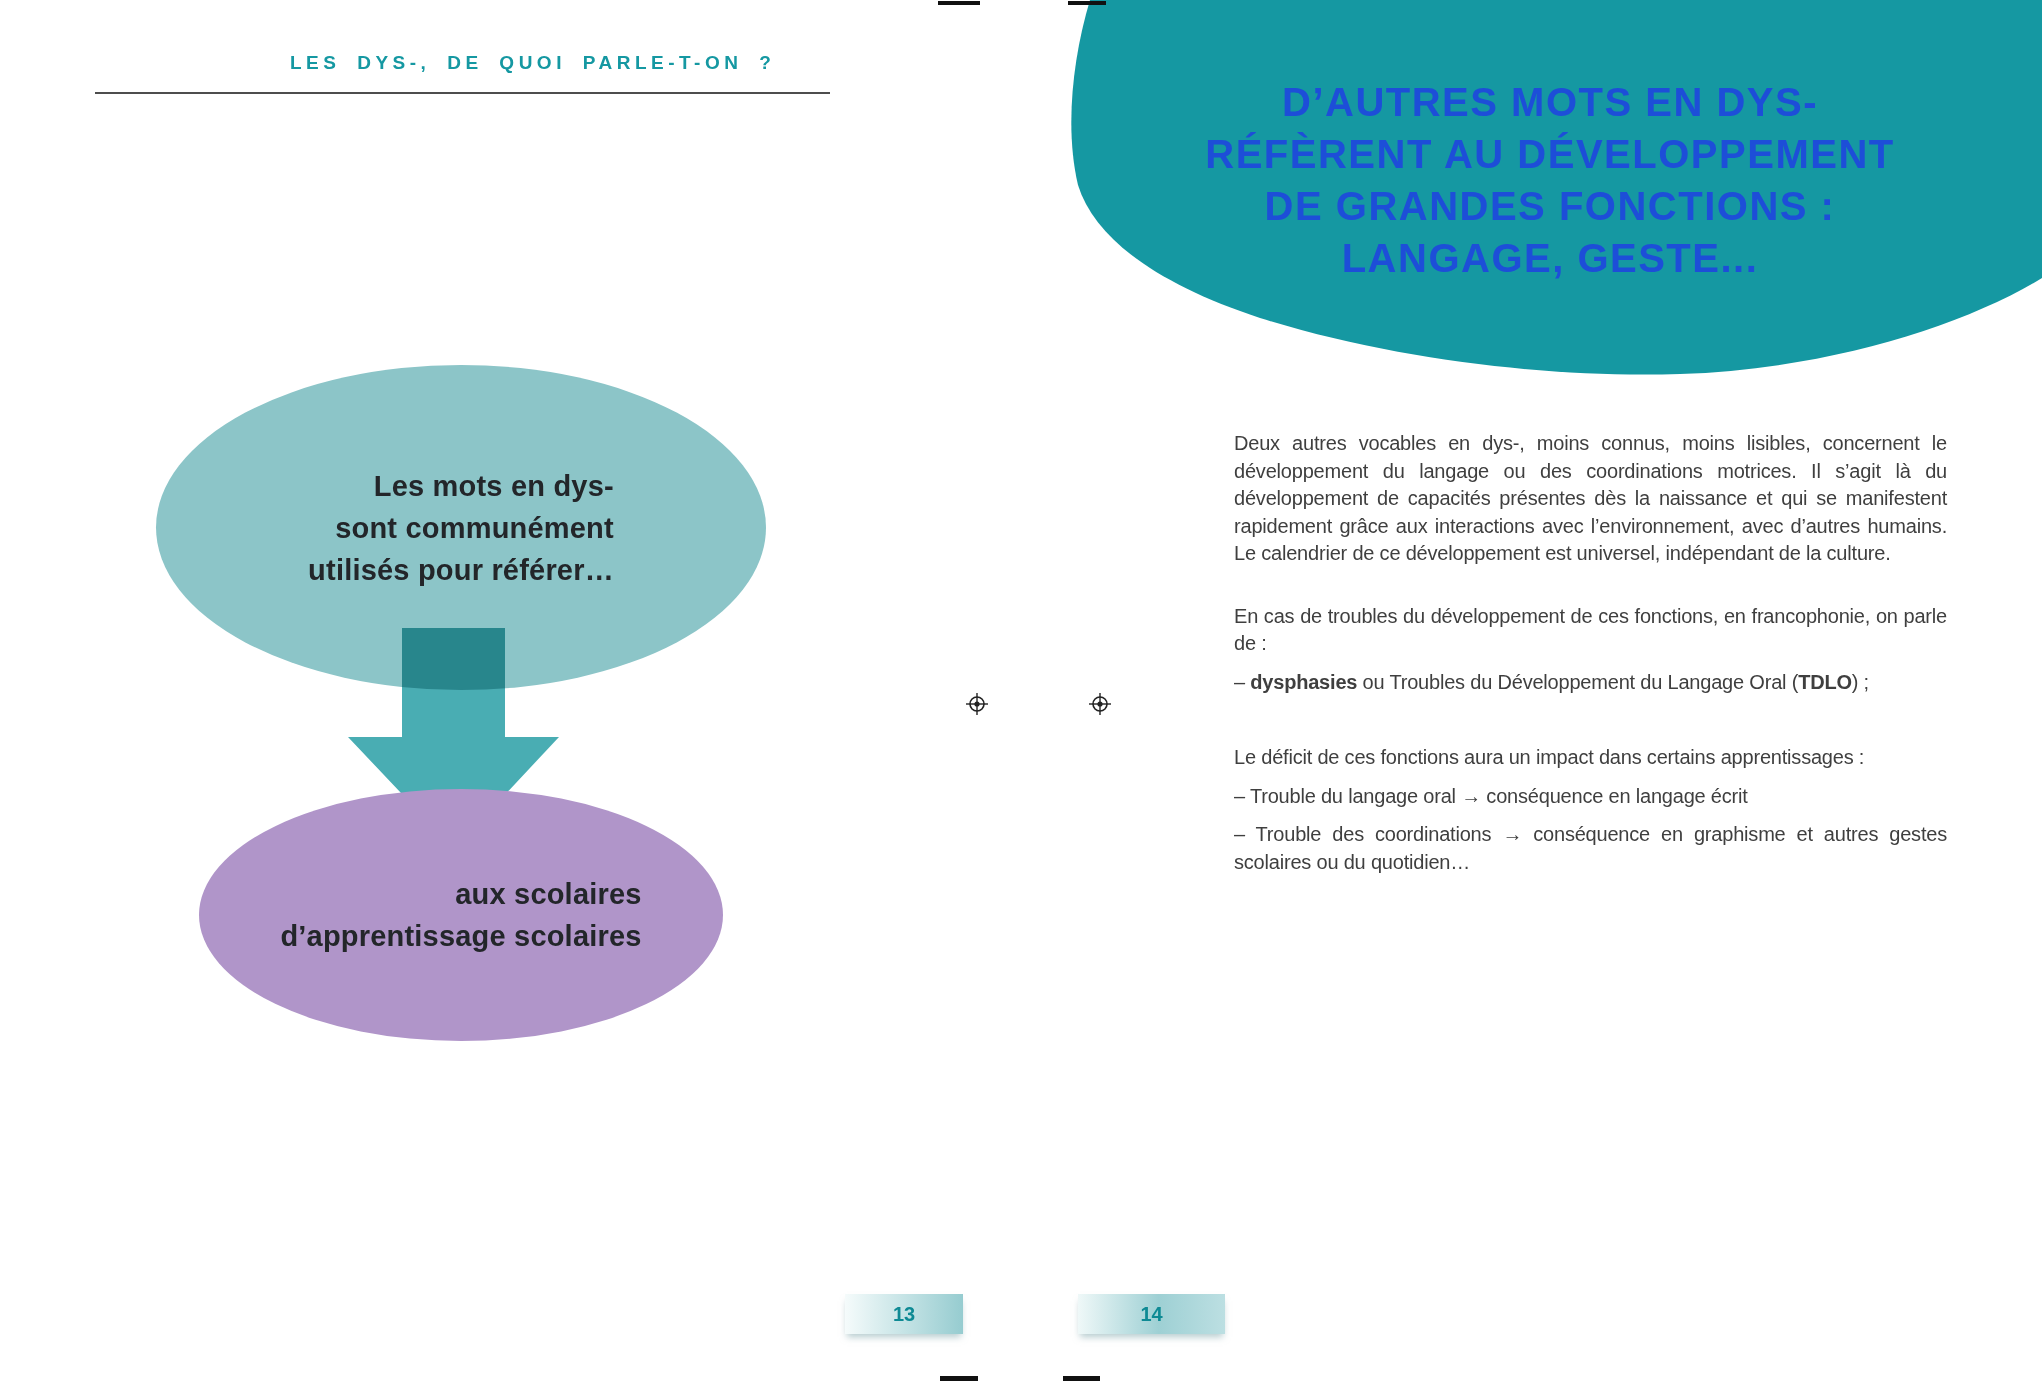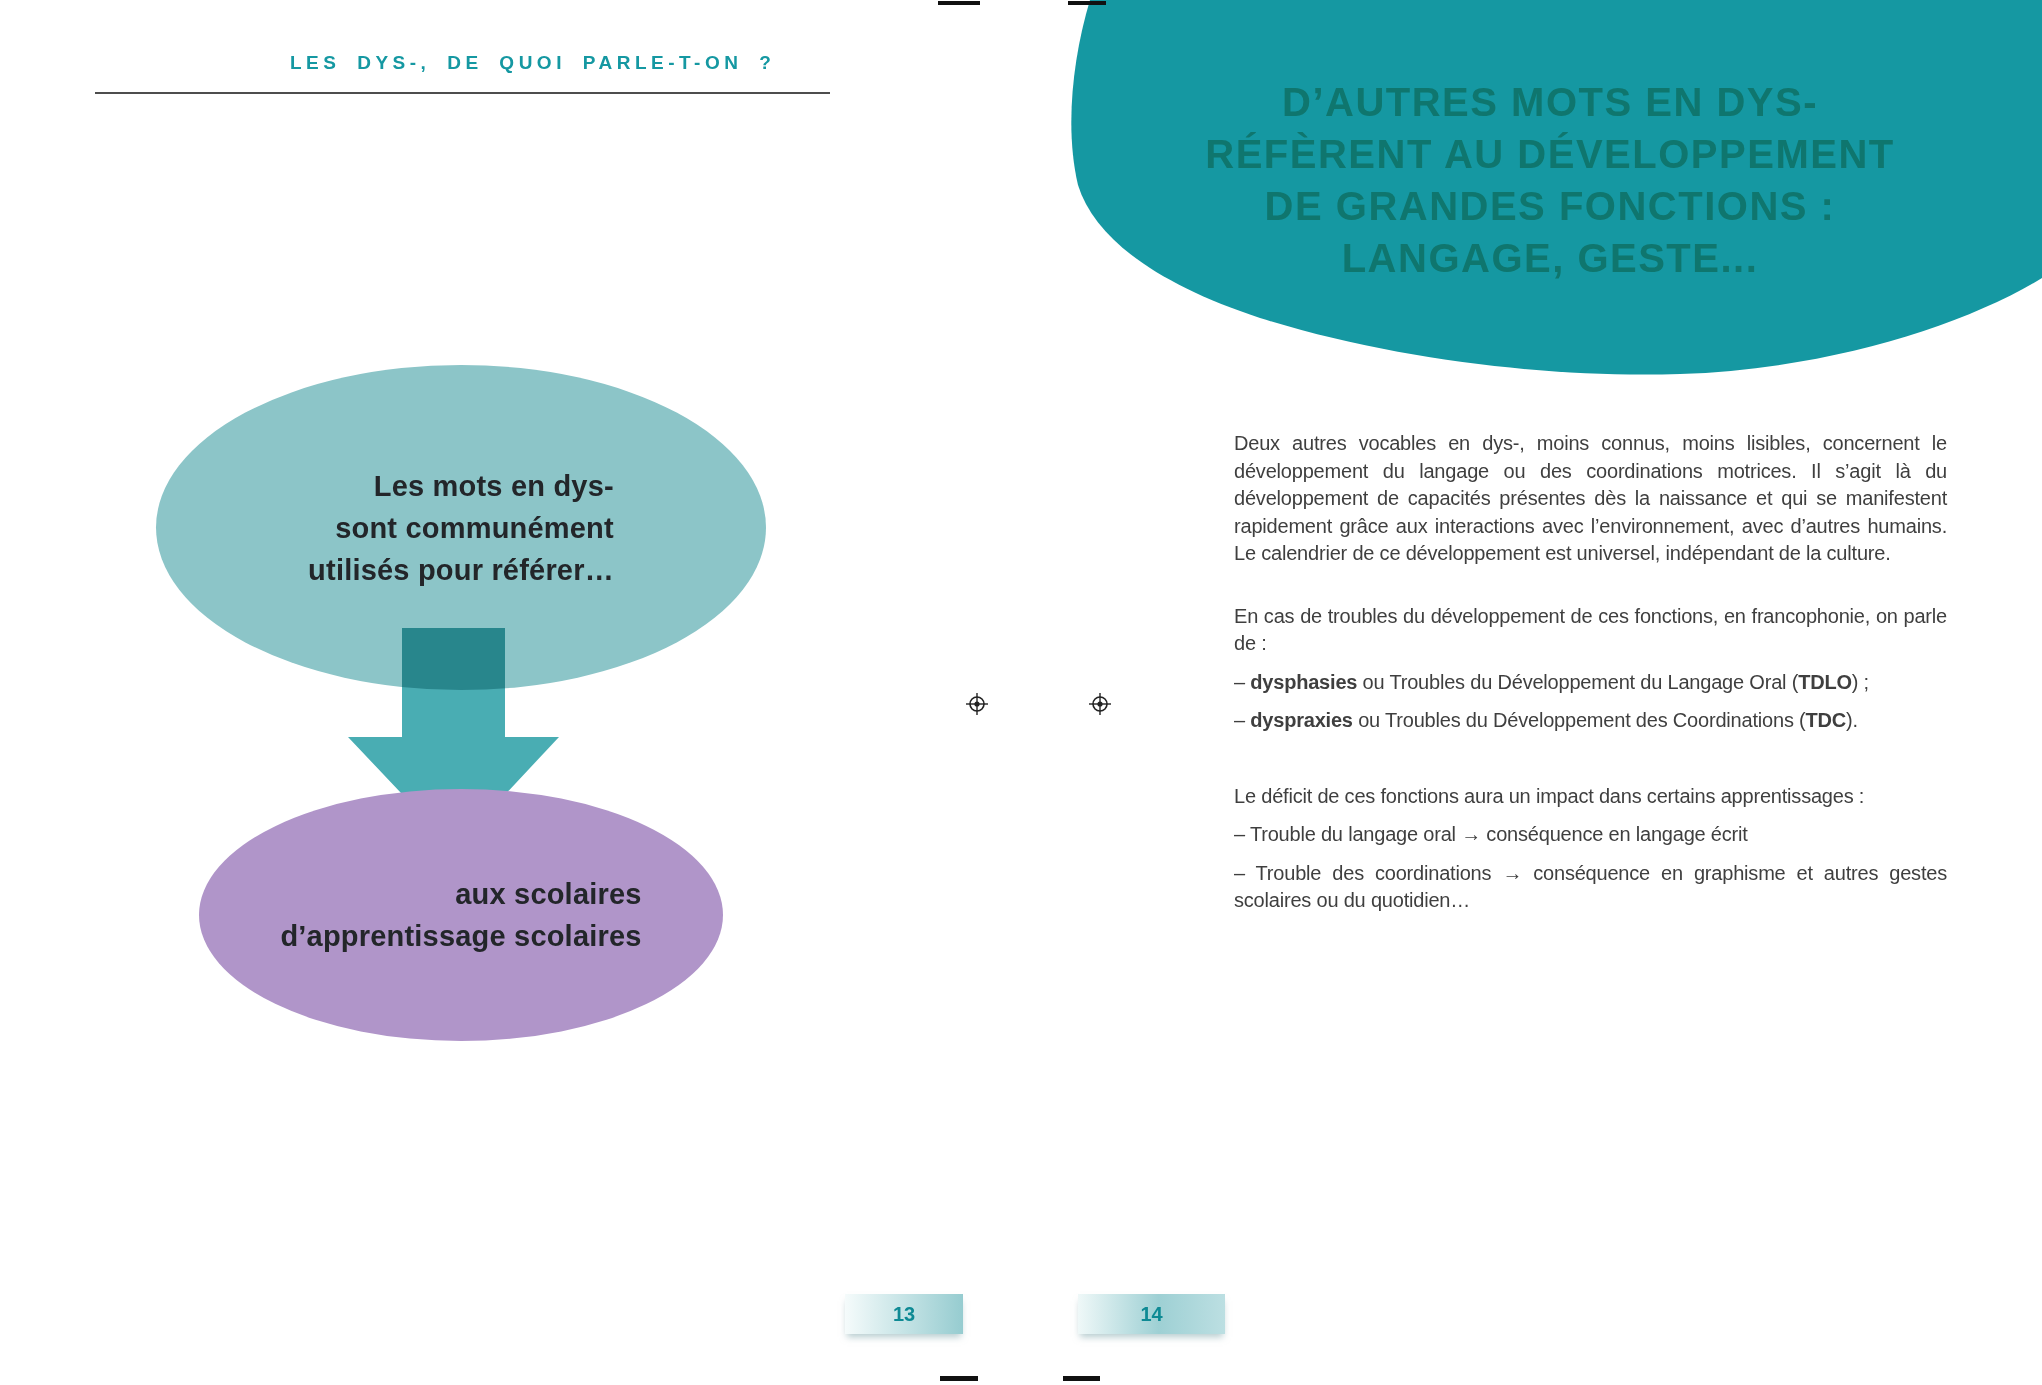--- a/index.html
+++ b/index.html
@@ -65,21 +65,21 @@
   .fm-t2{left:1068px;top:1px;width:38px;height:4px;}
   .fm-b1{left:940px;top:1376px;width:38px;height:5px;}
   .fm-b2{left:1063px;top:1376px;width:37px;height:5px;}
   .crosshair{position:absolute;width:22px;height:22px;}
   .ch-1{left:966px;top:693px;}
   .ch-2{left:1089px;top:693px;}
   
   .banner-svg{position:absolute;left:1040px;top:0;}
   .rp-title{
     position:absolute;left:1100px;top:76px;width:900px;
-    text-align:center;color:#0f766e;font-weight:bold;
+    text-align:center;color:#1d4ed8;font-weight:bold;
     font-size:40px;line-height:52px;letter-spacing:1.5px;
   }
   .rp-body{
     position:absolute;left:1230px;top:426px;width:721px;
     font-size:20px;line-height:27.5px;color:#3f3f3f;
     text-align:justify;letter-spacing:-0.2px;
   }
   .rp-body p{margin:4px;}
   .para-2{margin-top:35px !important;}
   .list-item{margin-top:11px !important;}
@@ -121,21 +121,20 @@
     <div>D’AUTRES MOTS EN DYS-</div>
     <div>RÉFÈRENT AU DÉVELOPPEMENT</div>
     <div>DE GRANDES FONCTIONS :</div>
     <div>LANGAGE, GESTE...</div>
   </div>
 
   <div class="rp-body">
     <p class="para-1"><span>Deux autres vocables en dys-, moins connus, moins lisibles, concernent le développement du langage ou des coordinations motrices. Il s’agit là du développement de capacités présentes dès la naissance et qui se manifestent rapidement grâce aux interactions avec l’environnement, avec d’autres humains. Le calendrier de ce développement est universel, indépendant de la culture.</span></p>
     <p class="para-2"><span>En cas de troubles du développement de ces fonctions, en francophonie, on parle de :</span></p>
     <p class="list-item"><span>– </span><span style="font-weight: bold;">dysphasies</span><span> ou Troubles du Développement du Langage Oral (</span><span style="font-weight: bold;">TDLO</span><span>) ;</span></p>
-    <p class="list-item"><span>– </span><span style="font-weight: bold;">dyspraxies</span><span> ou Troubles du Développement des Coordinations (</span><span style="font-weight: bold;">TDC</span><span>).</span></p>
     <p class="para-3"><span>Le déficit de ces fonctions aura un impact dans certains apprentissages :</span></p>
     <p class="dash-line"><span>– Trouble du langage oral </span><span style="font-weight: bold;">→</span><span> conséquence en langage écrit</span></p>
     <p class="dash-line"><span>– Trouble des coordinations </span><span style="font-weight: bold;">→</span><span> conséquence en graphisme et autres gestes scolaires ou du quotidien…</span></p>
   </div>
 
   <div class="pagebox pagebox-13">
     <span>13</span>
   </div>
   <div class="pagebox pagebox-14">
     <span>14</span>

